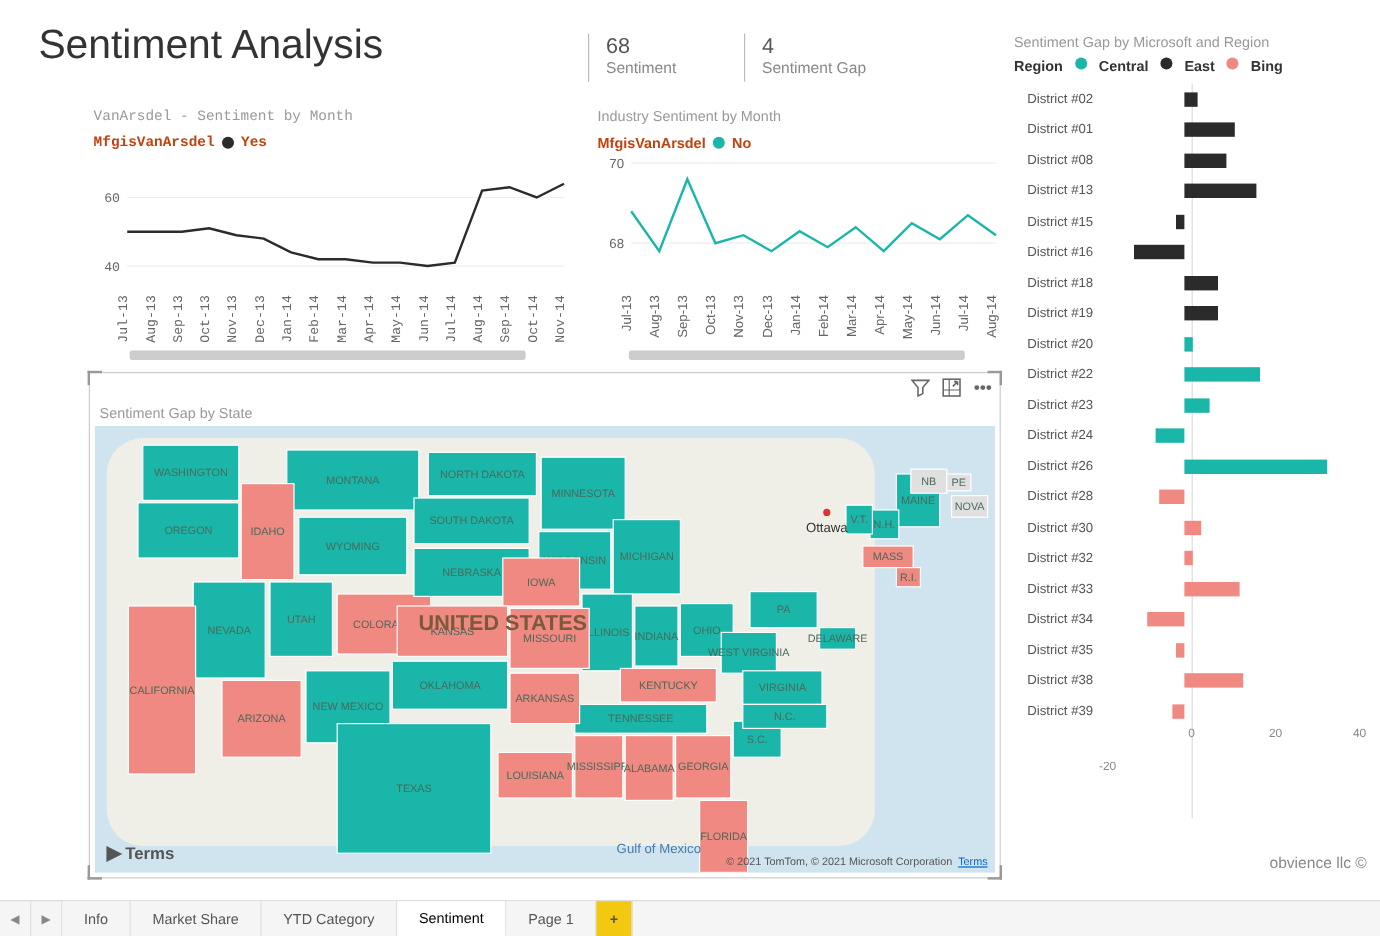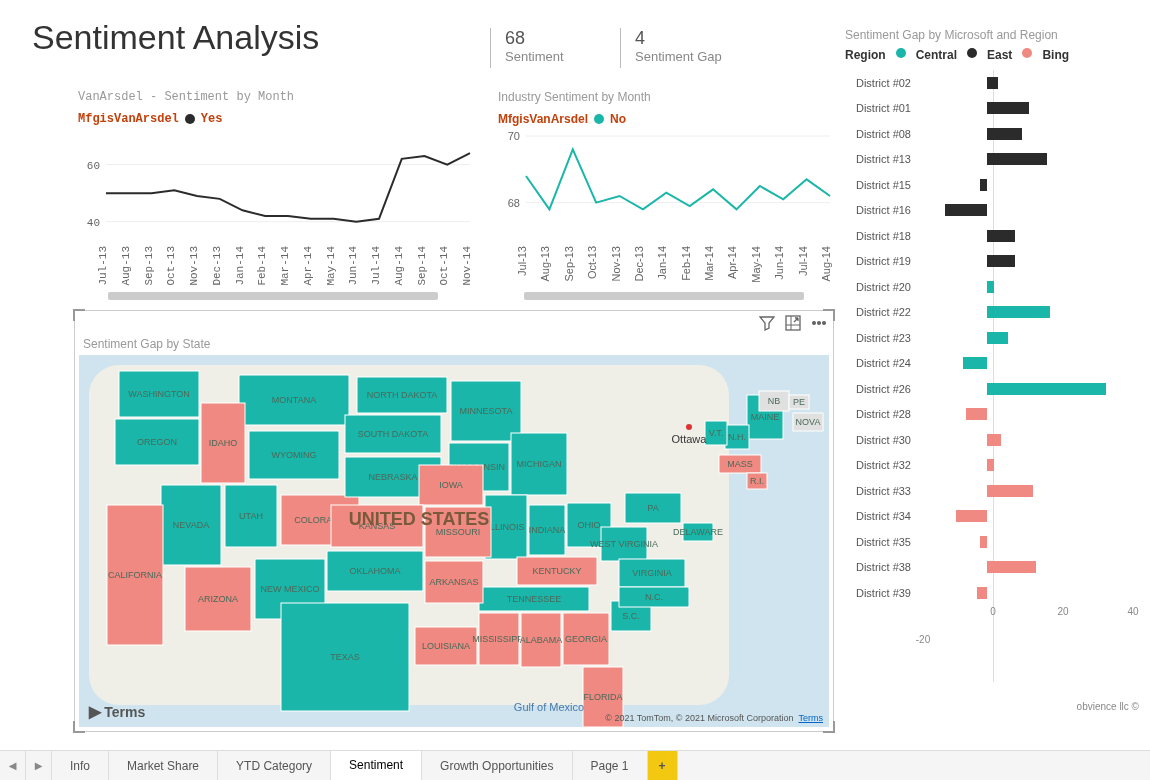--- a/index.html
+++ b/index.html
@@ -36,21 +36,21 @@
 .district-title { font-size: 12px; color: #999; margin-bottom: 6px; }
 .district-legend { font-size: 12px; font-weight: 600; display: flex; gap: 10px; align-items: flex-start; margin-bottom: 8px; }
 .district-rows { position: relative; }
 .district-row { height: 25.5px; display: flex; align-items: center; }
 .district-name { width: 72px; font-size: 11px; color: #555; text-align: right; padding-right: 6px; }
 .district-bar-area { position: relative; flex: 1; height: 100%; }
 .district-bar { position: absolute; height: 12px; top: 50%; transform: translateY(-50%); }
 .district-axis { position: relative; height: 20px; margin-left: 78px; }
 .district-tick { position: absolute; font-size: 10px; color: #888; transform: translateX(-50%); }
 .zero-line { position: absolute; width: 1px; background: #ddd; top: 0; bottom: 20px; }
-.attribution { position: absolute; right: 6px; bottom: 16px; font-size: 10px; color: #888; }
+.attribution { position: absolute; right: 6px; bottom: 2px; font-size: 13px; color: #888; }
 
 .tab-strip { position: absolute; left: 0; bottom: 0; width: 1150px; height: 30px; background: #f5f5f5; display: flex; align-items: stretch; border-top: 1px solid #ddd; }
 .tab-nav { width: 26px; display: flex; align-items: center; justify-content: center; border-right: 1px solid #ddd; color: #888; cursor: pointer; font-size: 10px; }
 .tab { padding: 0 18px; display: flex; align-items: center; font-size: 12px; color: #555; border-right: 1px solid #ddd; cursor: pointer; background:#f5f5f5; height:30px; }
 .tab.active { background: #fff; color: #000; border-bottom: 2px solid transparent; }
 .tab.add { background: #f2c811; width: 30px; padding: 0; justify-content: center; font-weight: bold; }
 </style>
 </head>
 <body>
 
@@ -423,17 +423,16 @@
 </div>
 
 <div class="tab-strip">
   <div class="tab-nav">◀</div>
   <div class="tab-nav">▶</div>
   <div id="tabs-container" style="display:flex">
       <div class="tab">Info</div>
       <div class="tab">Market Share</div>
       <div class="tab">YTD Category</div>
       <div class="tab active">Sentiment</div>
-      <div class="tab">Growth Opportunities</div>
       <div class="tab">Page 1</div>
       <div class="tab add">+</div>
     </div>
 </div>
 
 </body></html>

